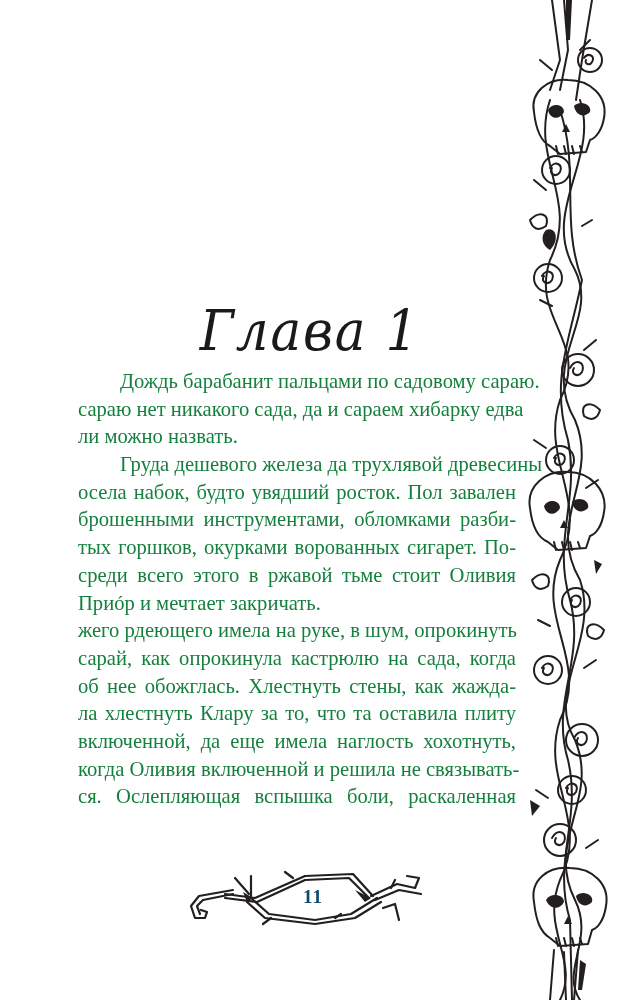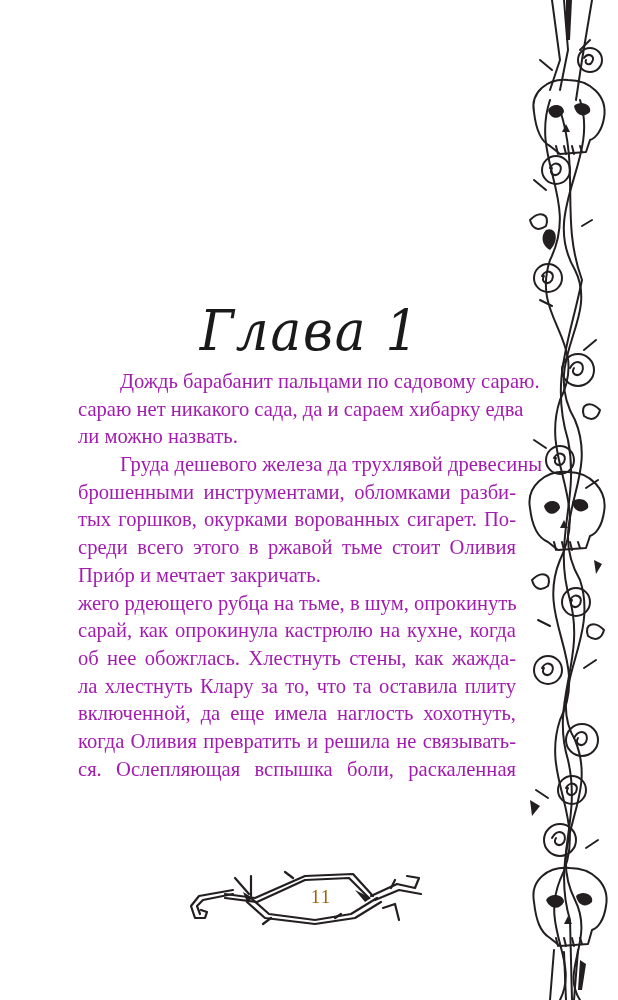--- a/index.html
+++ b/index.html
@@ -38,21 +38,21 @@
       transform-origin: center;
     }
     .body-text {
       position: absolute;
       left: 78px;
       top: 368px;
       width: 438px;
       font-size: 20.6px;
       line-height: 27.7px;
       text-align: justify;
-      color: #a21caf;
+      color: #15803d;
     }
     .body-text .line {
       display: block;
       white-space: nowrap;
       text-align: justify;
       text-align-last: justify;
       height: 27.7px;
     }
     .body-text .line.indent {
       padding-left: 42px;
@@ -63,27 +63,28 @@
     .folio {
       position: absolute;
       left: 185px;
       top: 868px;
       width: 240px;
       height: 66px;
     }
     .folio svg { position: absolute; left: 0; top: 0; }
     .folio-number {
       position: absolute;
-      left: 16px;
+      left: 8px;
       top: 18px;
       width: 240px;
       text-align: center;
       font-size: 19px;
-      color: #a16207;
+      color: #0c4a6e;
       letter-spacing: 1px;
+      font-weight: bold;
     }
     .border-ornament {
       position: absolute;
       left: 520px;
       top: 0;
       width: 98px;
       height: 1000px;
     }
   </style>
 </head>
@@ -93,31 +94,32 @@
 
   <h1 class="chapter-title">Глава 1</h1>
 
   <div class="body-text">
 
     <span class="line indent">Дождь барабанит пальцами по садовому сараю.</span>
     <span class="line">сараю нет никакого сада, да и сараем хибарку едва</span>
     <span class="line last">ли можно назвать.</span>
 
     <span class="line indent">Груда дешевого железа да трухлявой древесины</span>
+    <span class="line">осела набок, будто увядший росток. Пол завален</span>
     <span class="line">брошенными инструментами, обломками разби-</span>
     <span class="line">тых горшков, окурками ворованных сигарет. По-</span>
     <span class="line">среди всего этого в ржавой тьме стоит Оливия</span>
     <span class="line last">Приóр и мечтает закричать.</span>
 
-    <span class="line">жего рдеющего рубца на тьме, в шум, опрокинуть</span>
-    <span class="line">сарай, как опрокинула кастрюлю на кухне, когда</span>
+    <span class="line">жего рдеющего имела на руке, в шум, опрокинуть</span>
+    <span class="line">сарай, как опрокинула кастрюлю на сада, когда</span>
     <span class="line">об нее обожглась. Хлестнуть стены, как жажда-</span>
     <span class="line">ла хлестнуть Клару за то, что та оставила плиту</span>
     <span class="line">включенной, да еще имела наглость хохотнуть,</span>
-    <span class="line">когда Оливия превратить и решила не связывать-</span>
+    <span class="line">когда Оливия включенной и решила не связывать-</span>
     <span class="line">ся. Ослепляющая вспышка боли, раскаленная</span>
   </div>
 
   <div class="folio">
     <svg width="240" height="66" viewBox="0 0 240 66">
       <g fill="none" stroke="#231f20" stroke-width="2.2" stroke-linejoin="round" stroke-linecap="round">
 
         <path d="M48 22 L14 28 L6 38 L10 50 L20 50 L22 44 L16 42"></path>
         <path d="M48 26 L18 32 L12 38 L15 46"></path>
 

